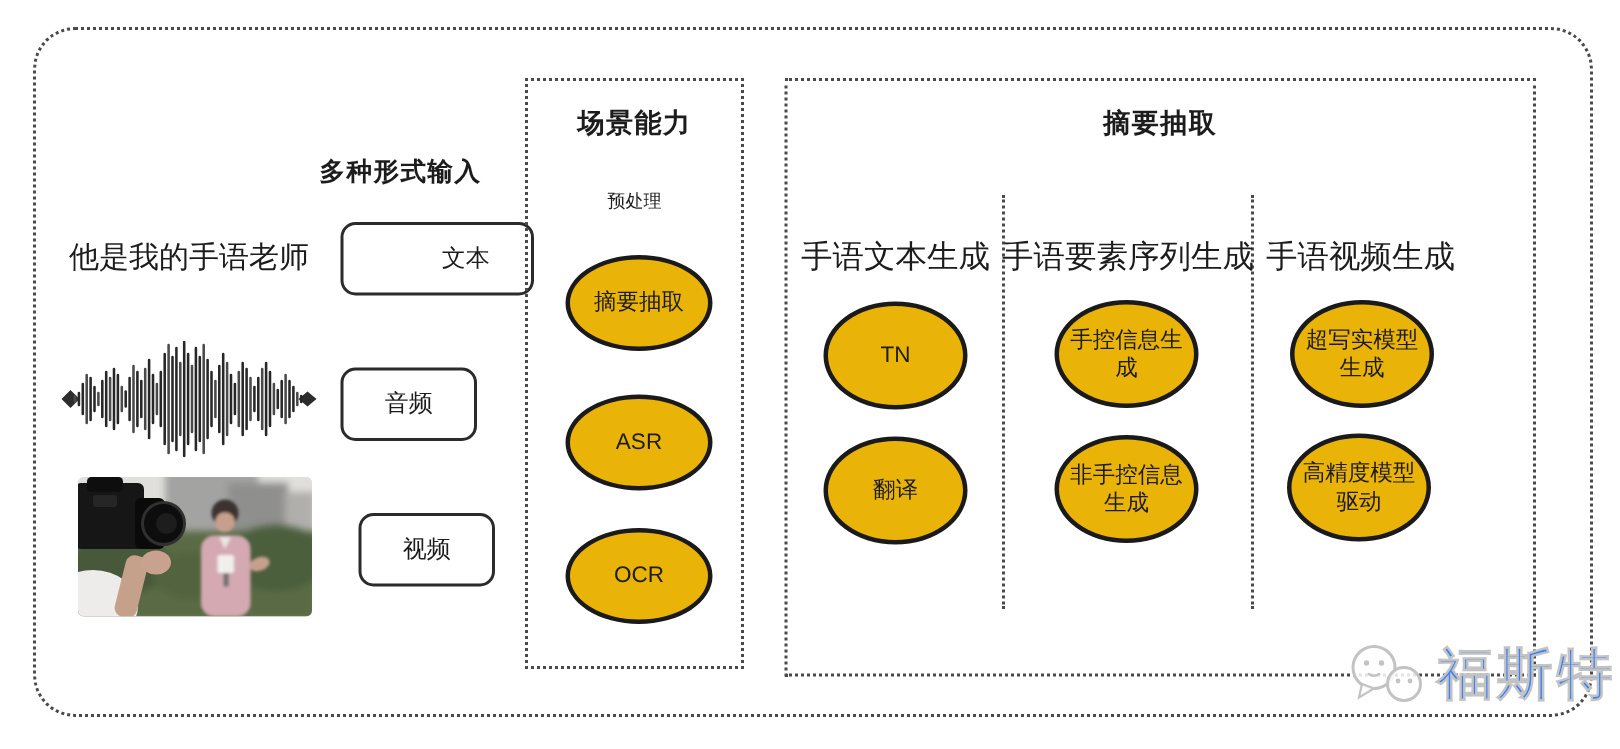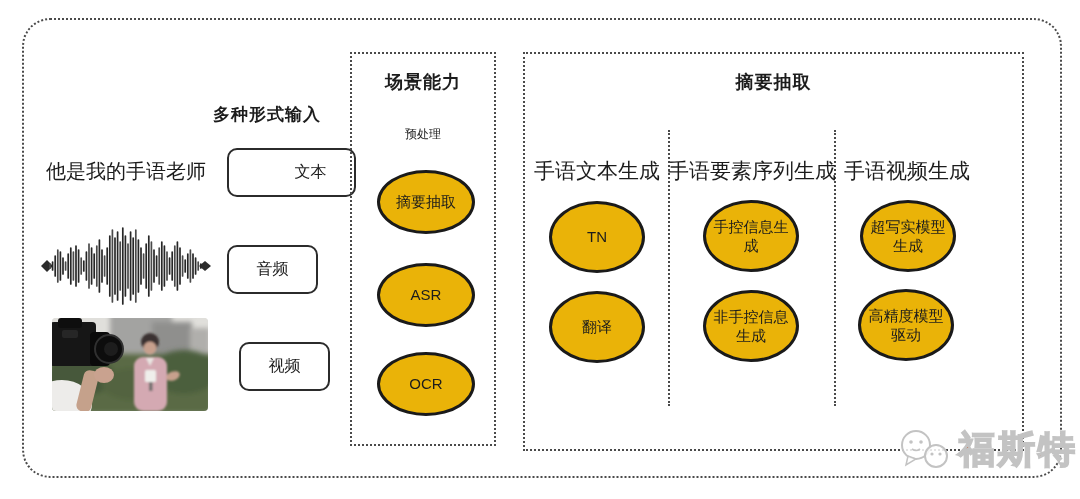--- a/index.html
+++ b/index.html
@@ -63,22 +63,22 @@
   .col-divider{
     position:absolute;top:76px;height:276px;width:0;
     border-left:2px dotted #4a4a4a;
   }
   
   .watermark{
     position:absolute;left:896px;top:424px;display:flex;align-items:center;
     z-index:5;
   }
   .wm-text{
-    font-size:37px;font-weight:bold;letter-spacing:3px;white-space:nowrap;
-    color:#c2410c;-webkit-text-stroke:1.6px #c3c3c3;
+    font-size:37px;font-weight:normal;letter-spacing:3px;white-space:nowrap;
+    color:#3b82f6;-webkit-text-stroke:1.6px #c3c3c3;
     text-shadow:0 0 1px #cccccc;
   }
 </style>
 </head>
 <body>
 
 <div class="stage">
 
   <div class="outer-frame"></div>
 

